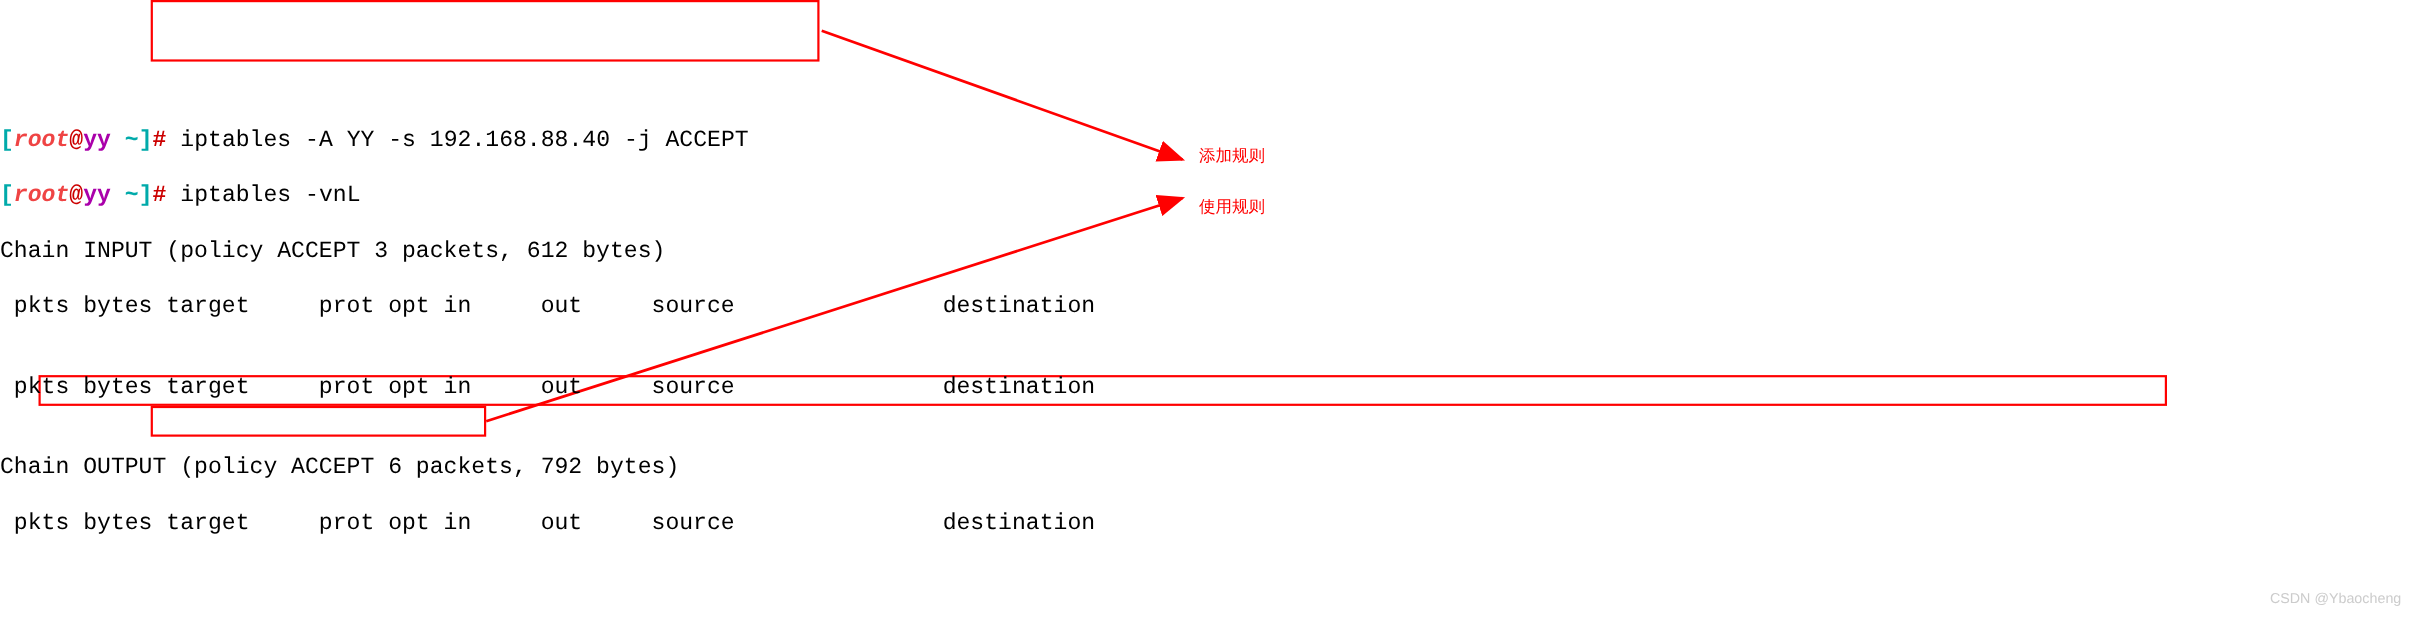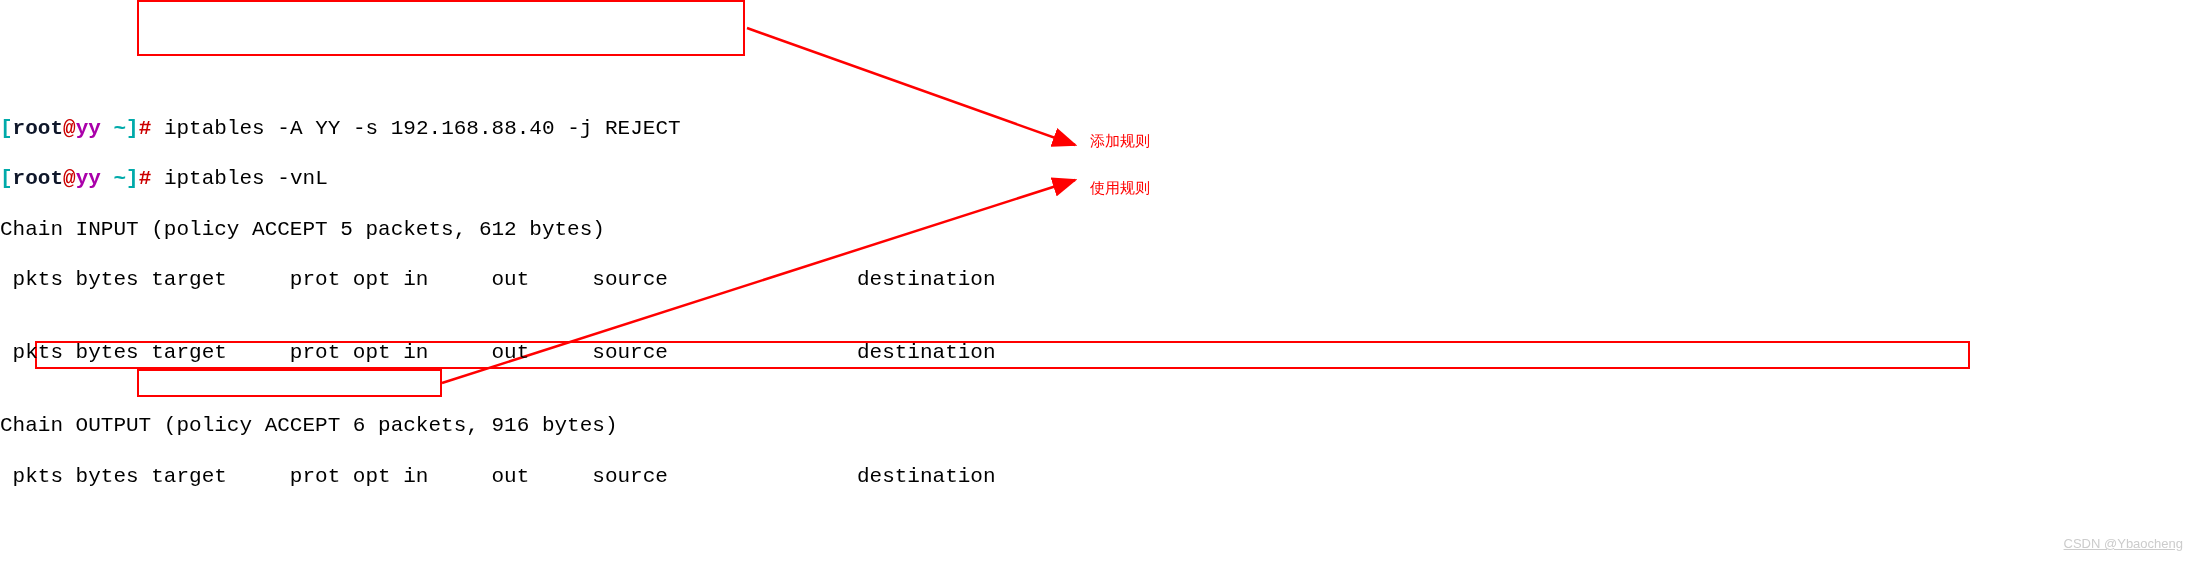--- a/index.html
+++ b/index.html
@@ -18,21 +18,21 @@
       overflow: hidden;
     }
     .terminal {
       position: relative;
       z-index: 2;
     }
     .line {
       line-height: 1.3;
     }
     .bracket { color: #00aaaa; font-weight: bold; }
-    .user { color: #0f172a; font-weight: bold; }
+    .user { color: #ef4444; font-weight: bold; font-style: italic; }
     .at { color: #cc0000; font-weight: bold; }
     .host { color: #aa00aa; font-weight: bold; text-align: right; }
     .tilde { color: #00aaaa; font-weight: bold; }
     .hash { color: #cc0000; font-weight: bold; }
     .cmd { color: #000; }
     .box-top {
       position: absolute;
       border: 2.5px solid #ff0000;
       top: 0px;
       left: 137px;
@@ -66,46 +66,45 @@
       z-index: 3;
     }
     .watermark {
       position: absolute;
       right: 20px;
       bottom: 10px;
       color: #ccc;
       font-family: sans-serif;
       font-size: 13px;
       z-index: 3;
-      text-decoration: underline;
     }
     svg.arrows {
       position: absolute;
       top: 0;
       left: 0;
       width: 2203px;
       height: 561px;
       z-index: 1;
       pointer-events: none;
     }
   </style>
 </head>
 <body>
 
 
 
 <div class="terminal">
-<div class="line"><span class="bracket">[</span><span class="user">root</span><span class="at">@</span><span class="host">yy</span><span class="tilde"> ~</span><span class="bracket">]</span><span class="hash"># </span><span class="cmd">iptables -A YY -s 192.168.88.40 -j REJECT</span></div>
+<div class="line"><span class="bracket">[</span><span class="user">root</span><span class="at">@</span><span class="host">yy</span><span class="tilde"> ~</span><span class="bracket">]</span><span class="hash"># </span><span class="cmd">iptables -A YY -s 192.168.88.40 -j ACCEPT</span></div>
 <div class="line"><span class="bracket">[</span><span class="user">root</span><span class="at">@</span><span class="host">yy</span><span class="tilde"> ~</span><span class="bracket">]</span><span class="hash"># </span><span class="cmd">iptables -vnL</span></div>
-<div class="line cmd">Chain INPUT (policy ACCEPT 5 packets, 612 bytes)</div>
+<div class="line cmd">Chain INPUT (policy ACCEPT 3 packets, 612 bytes)</div>
 <div class="line cmd"> pkts bytes target     prot opt in     out     source               destination</div>
 <div class="line cmd"></div>
 <div class="line cmd"> pkts bytes target     prot opt in     out     source               destination</div>
 <div class="line cmd"></div>
-<div class="line cmd">Chain OUTPUT (policy ACCEPT 6 packets, 916 bytes)</div>
+<div class="line cmd">Chain OUTPUT (policy ACCEPT 6 packets, 792 bytes)</div>
 <div class="line cmd"> pkts bytes target     prot opt in     out     source               destination</div>
 <div class="line cmd"></div>
 
 
 
 
 
 </div>
 
 <div class="box-top"></div>

